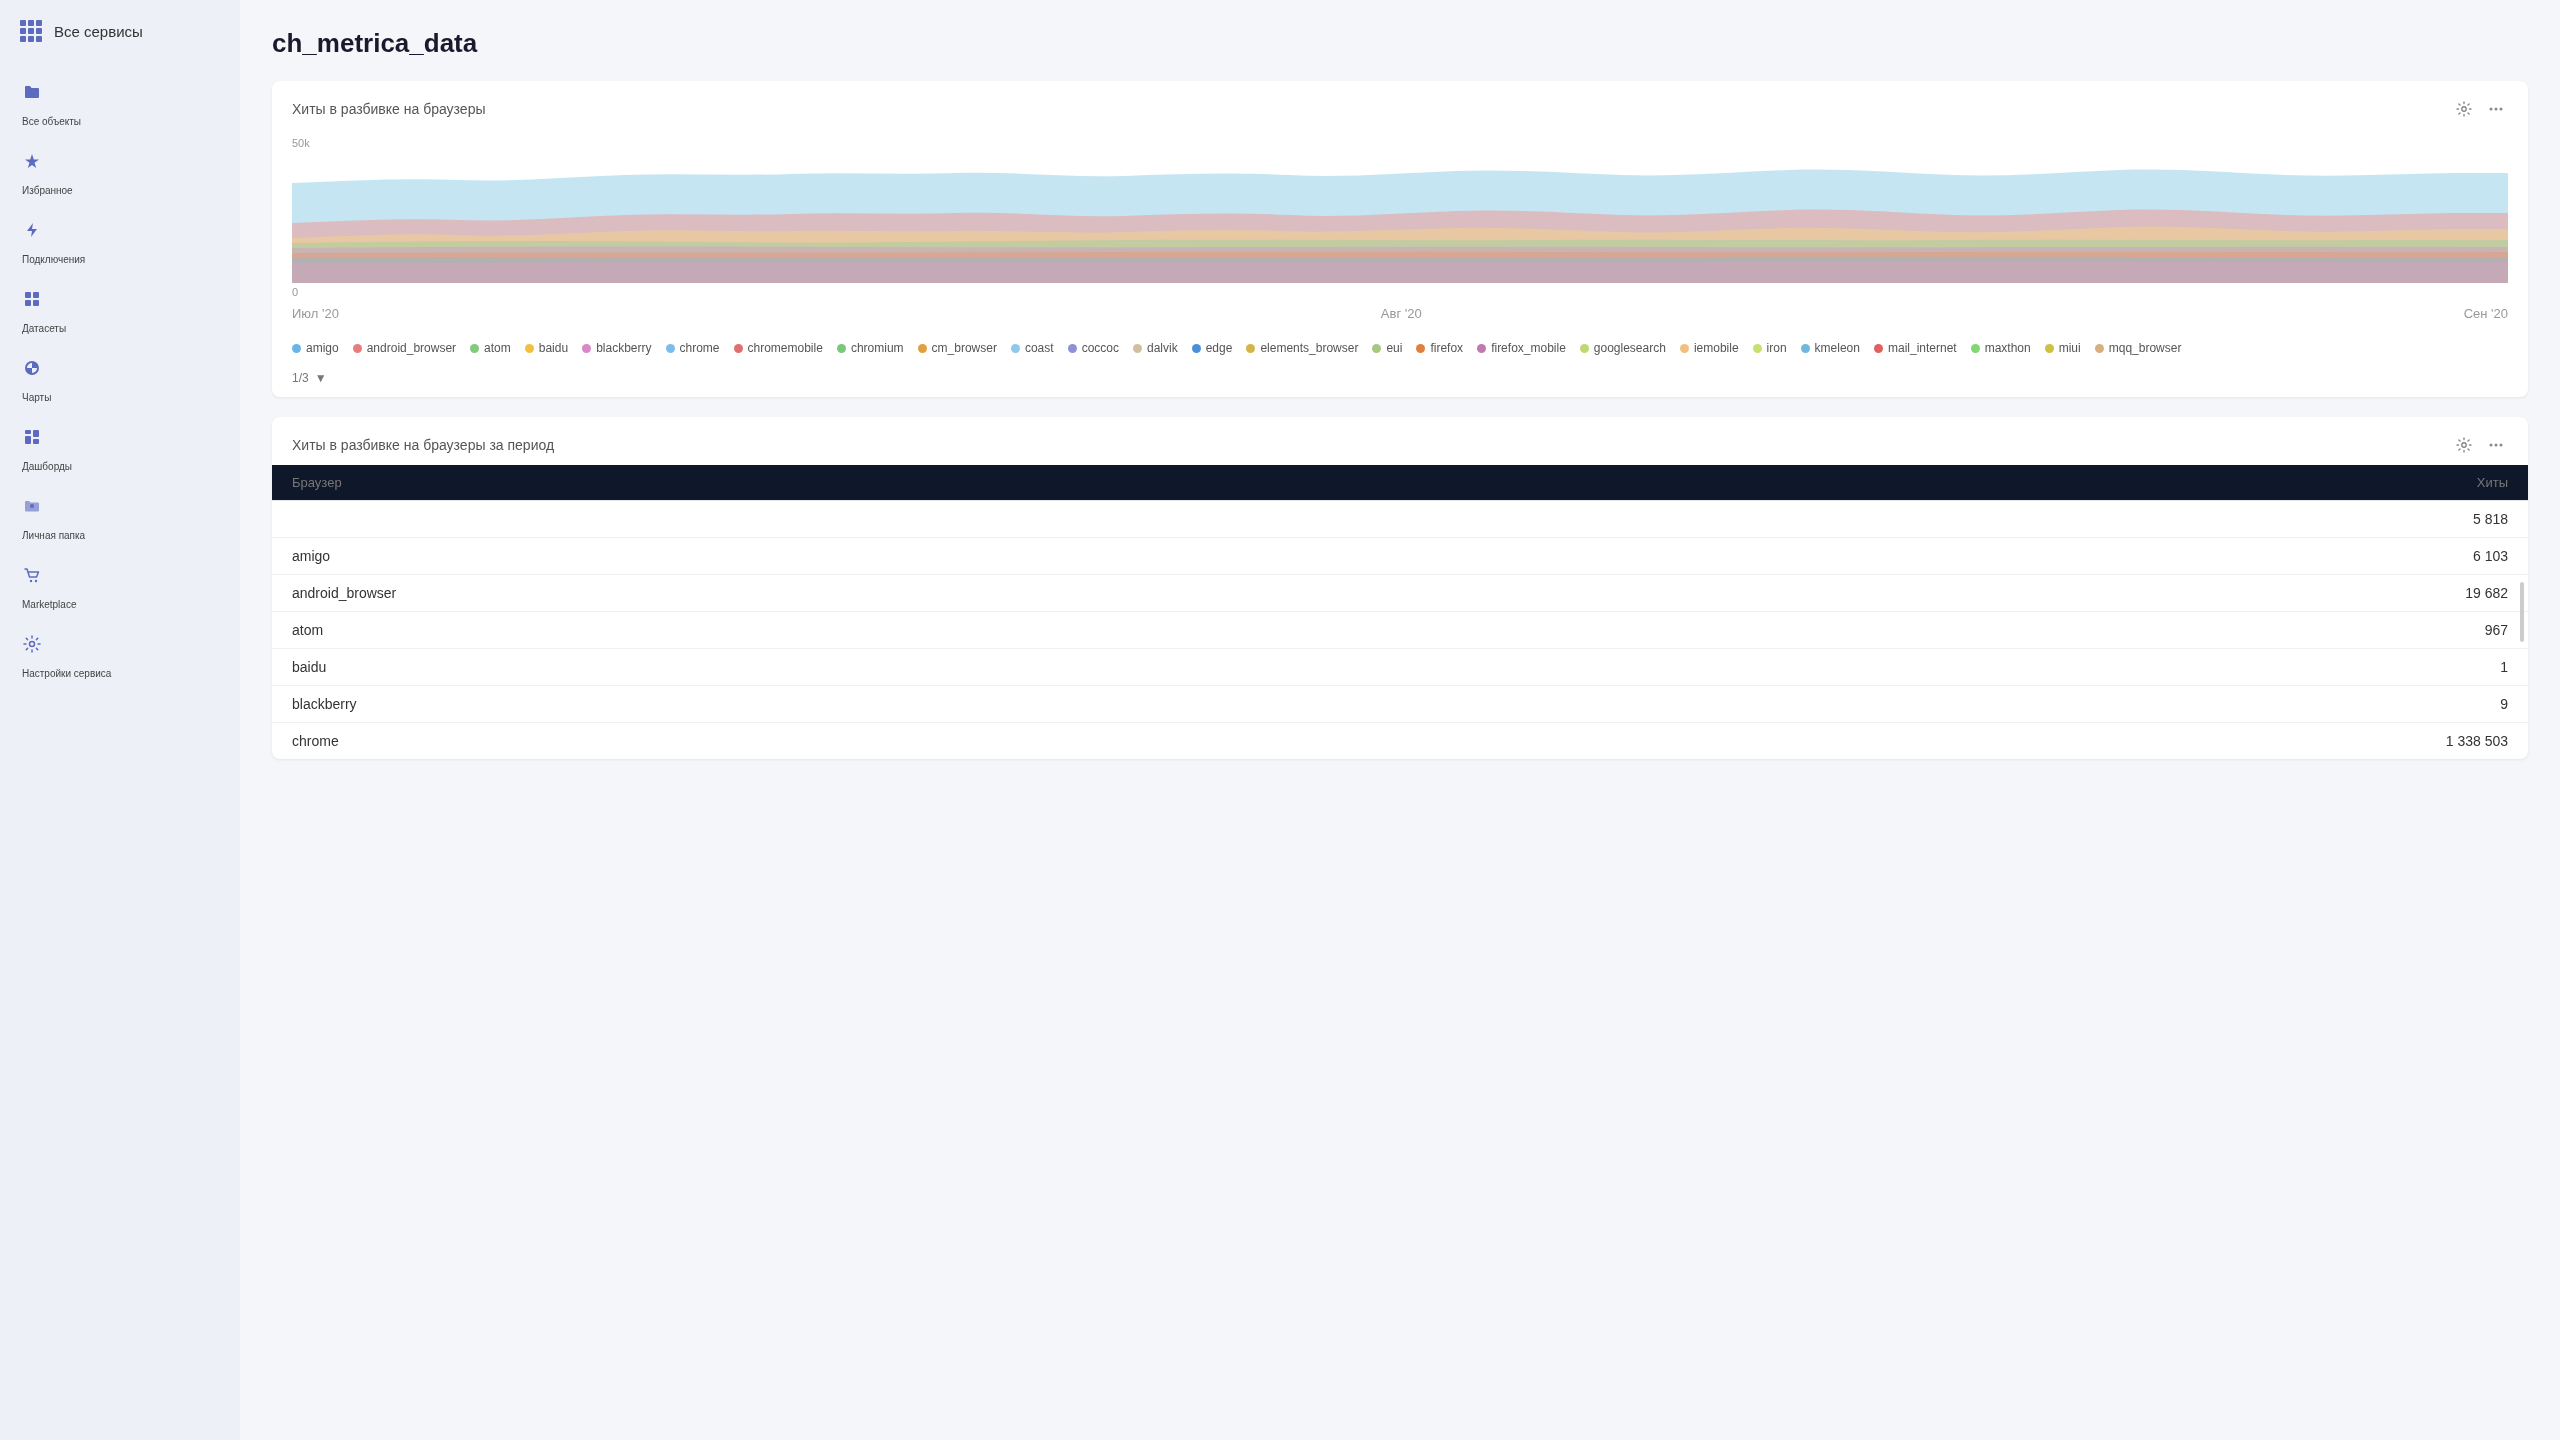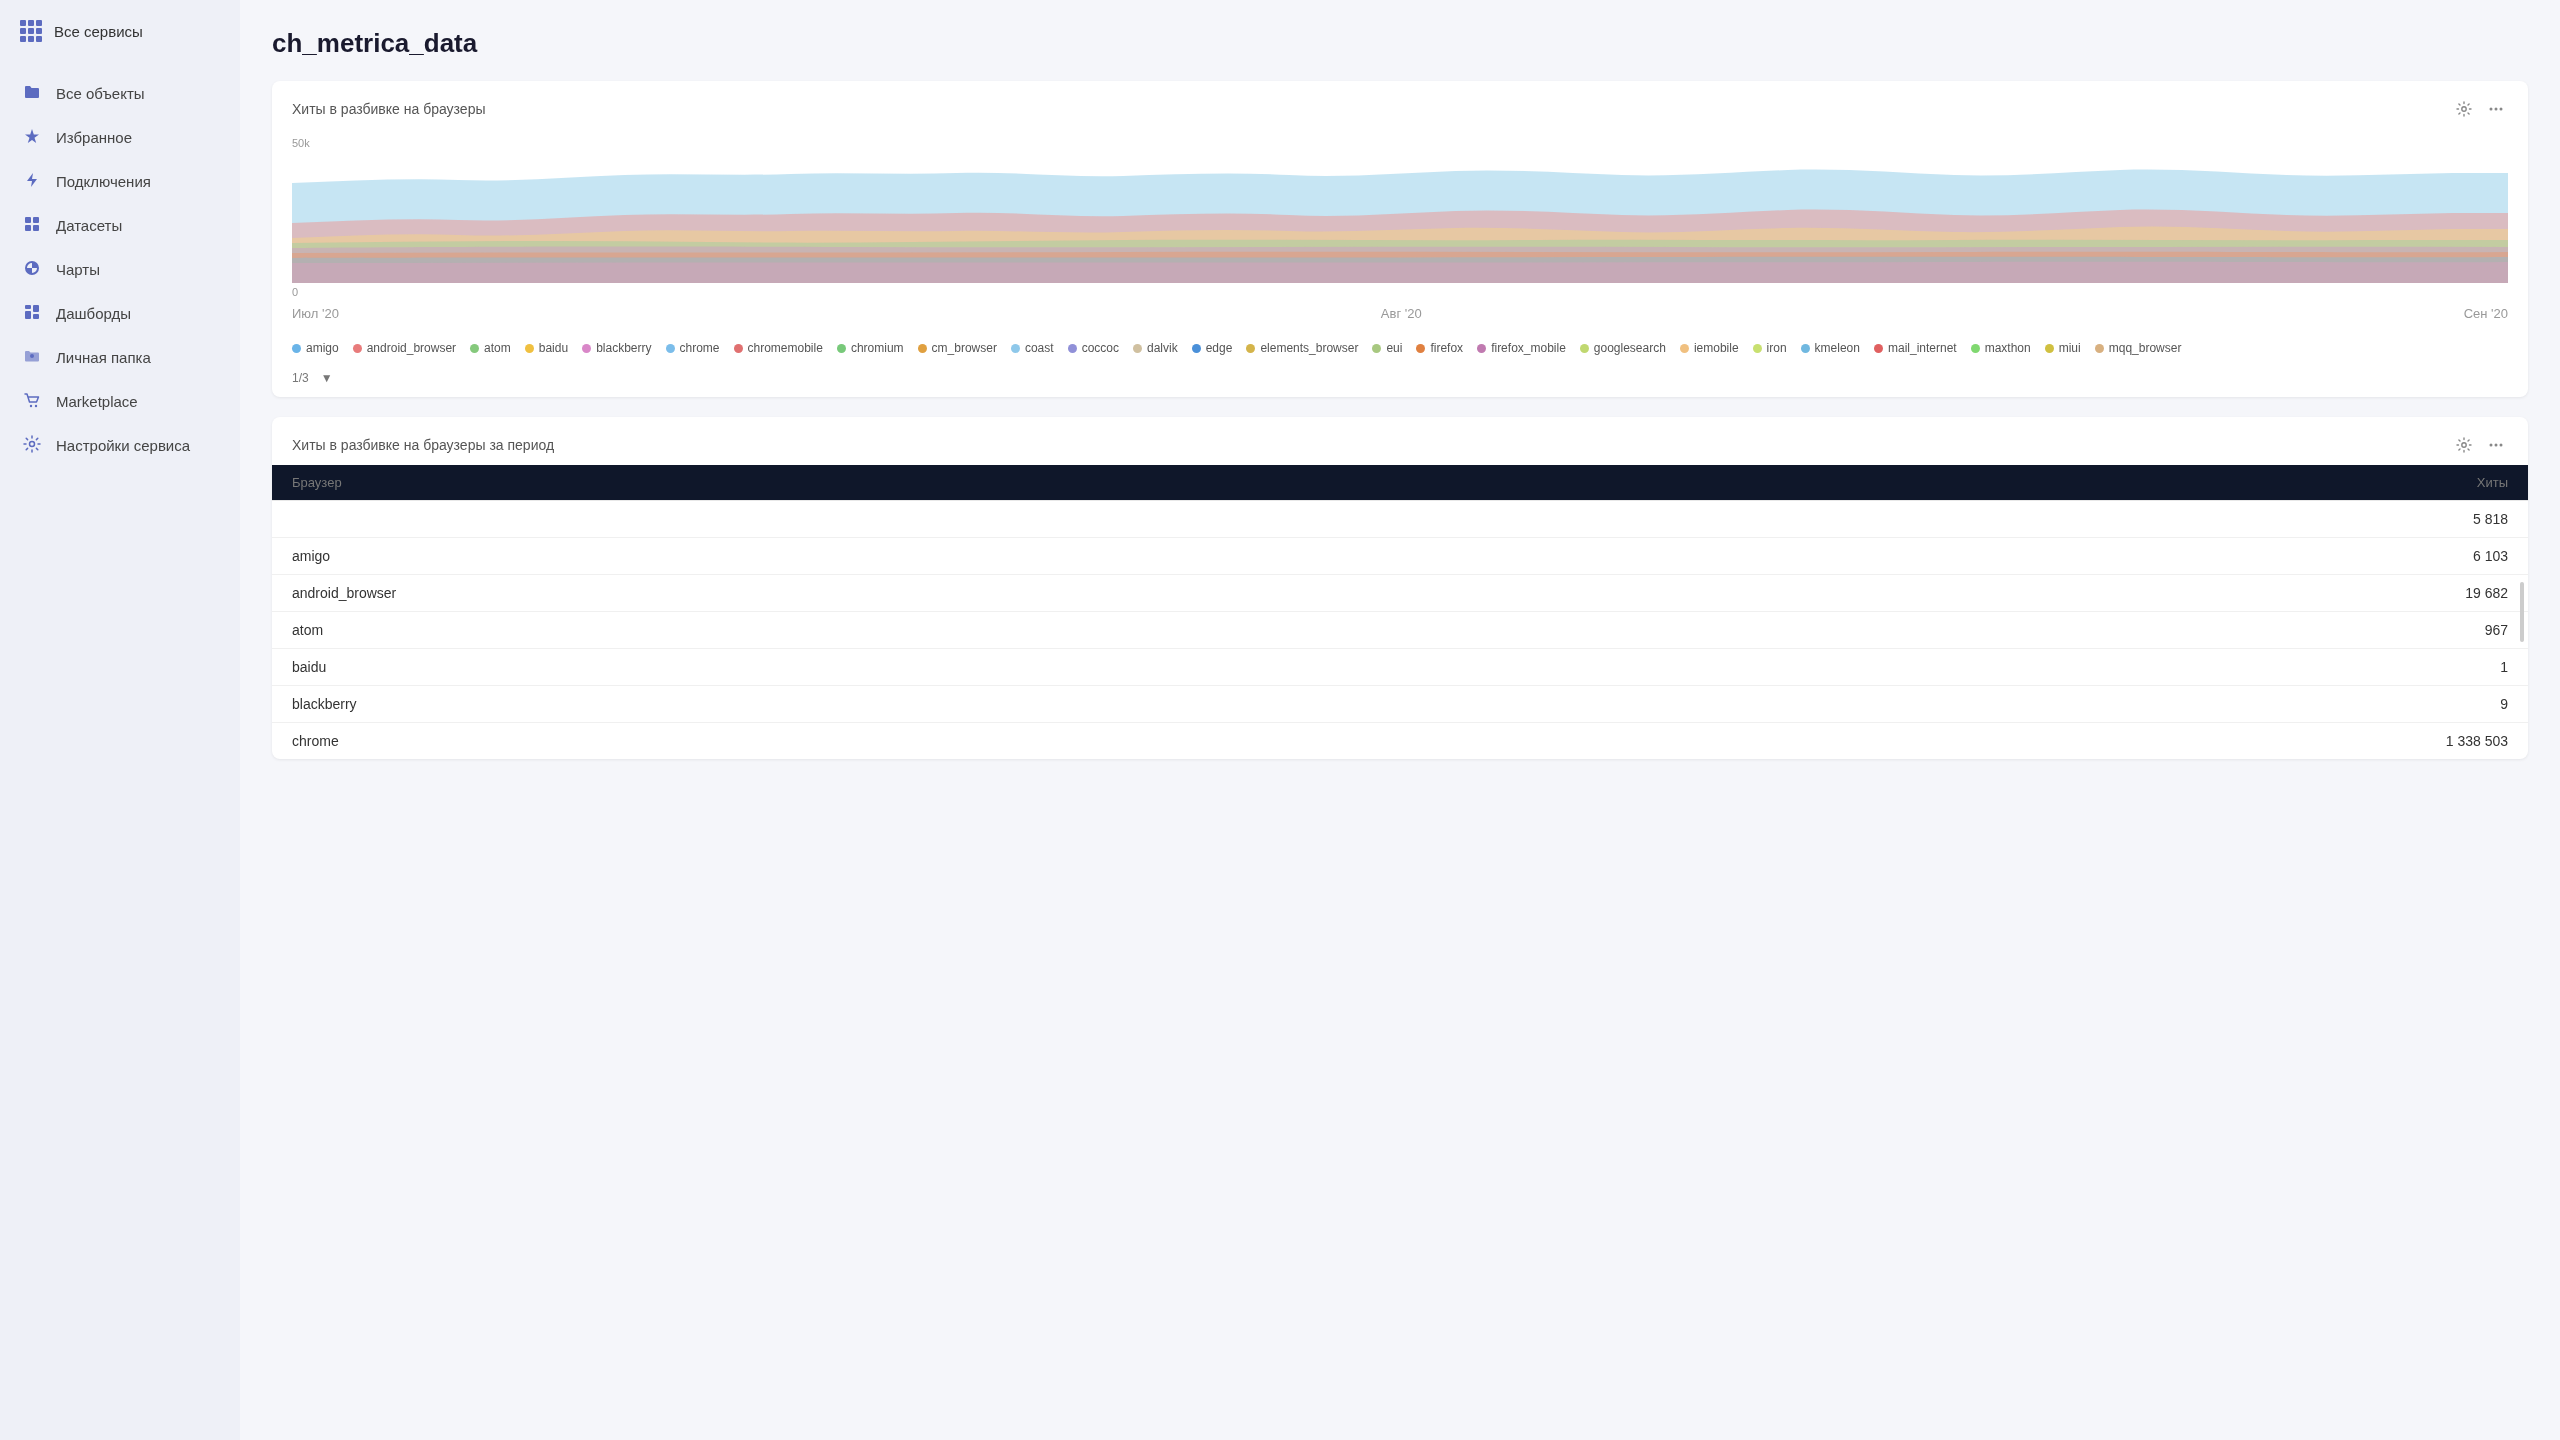--- a/index.html
+++ b/index.html
@@ -45,28 +45,29 @@
       border-radius: 1px;
       display: block;
     }
     .sidebar-nav {
       display: flex;
       flex-direction: column;
       padding: 8px 0;
     }
     .sidebar-item {
       display: flex;
-      align-items: flex-end;
+      align-items: flex-start;
       gap: 14px;
       padding: 12px 22px;
       cursor: pointer;
       color: #444;
-      font-size: 15px;
+      font-size: 10px;
       border-radius: 0;
       transition: background 0.15s;
+      flex-direction: column;
     }
     .sidebar-item .icon {
       width: 20px;
       height: 20px;
       display: flex;
       align-items: center;
       justify-content: center;
       color: #5c6bc0;
       flex-shrink: 0;
     }
@@ -163,21 +164,21 @@
       height: 9px;
       border-radius: 50%;
       flex-shrink: 0;
     }
     .legend-pagination {
       padding: 4px 20px 12px 20px;
       font-size: 12px;
       color: #777;
       display: flex;
       align-items: center;
-      gap: 12px;
+      gap: 6px;
     }
 
     
     .table-wrap {
       padding: 0 0 0 0;
       overflow: hidden;
     }
     table {
       width: 100%;
       border-collapse: collapse;

